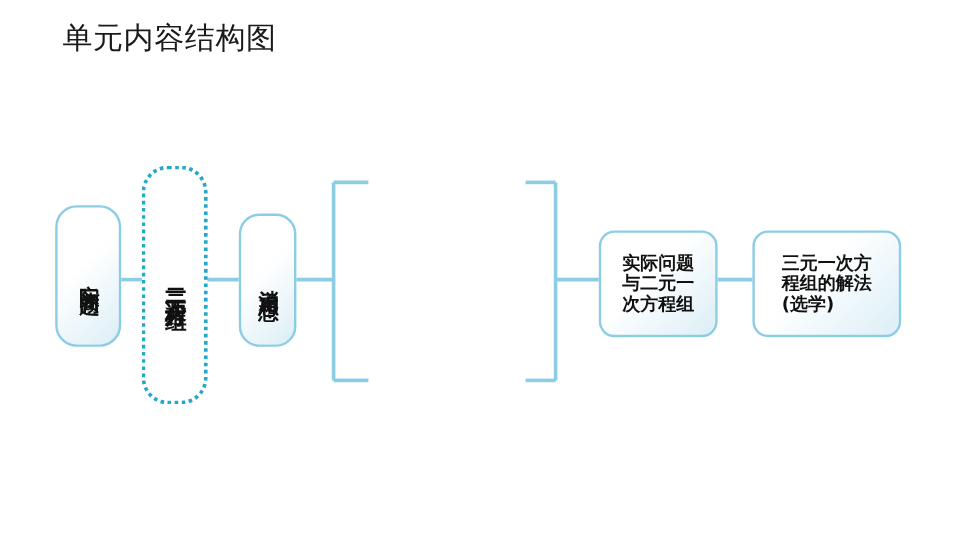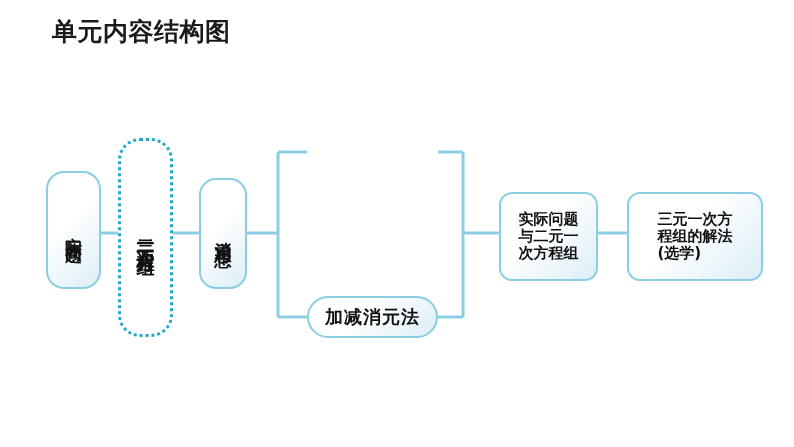--- a/index.html
+++ b/index.html
@@ -19,21 +19,21 @@
     overflow: hidden;
   }
 
   
   #page-title {
     position: absolute;
     left: 52px;
     top: 16px;
     font-size: 25px;
     line-height: 32px;
-    font-weight: 700;
+    font-weight: 400;
     color: #1a1a1a;
     letter-spacing: 0.5px;
     white-space: nowrap;
   }
 
   
   #connector-layer {
     position: absolute;
     left: 0;
     top: 0;
@@ -78,21 +78,21 @@
     letter-spacing: 0px;
   }
 
   
   #node-shijiwenti        { left: 46px;  top: 171px; width: 55px;  height: 118px; border-radius: 18px; font-size: 17px; }
   #node-eryuan            { left: 118px; top: 138px; width: 55px;  height: 199px; border-radius: 22px; font-size: 18px; }
   #node-xiaoyuan          { left: 199px; top: 178px; width: 48px;  height: 111px; border-radius: 17px; font-size: 17px; }
   #node-dairu             { left: 307px; top: 131px; width: 131px; height: 42px;  border-radius: 21px; font-size: 18px; }
   #node-jiajian           { left: 307px; top: 296px; width: 131px; height: 42px;  border-radius: 21px; font-size: 18px; }
   #node-shijiyueryuan     { left: 499px; top: 192px; width: 99px;  height: 89px;  border-radius: 13px; font-size: 15px; }
-  #node-sanyuan           { left: 627px; top: 192px; width: 136px; height: 89px;  border-radius: 13px; font-size: 15px; }
+  #node-sanyuan           { left: 627px; top: 192px; width: 124px; height: 89px;  border-radius: 13px; font-size: 15px; }
 
   #node-shijiyueryuan .node-label,
   #node-sanyuan .node-label { padding: 0 3px; }
 </style>
 </head>
 <body>
 
 <div id="page">
 
   <div id="page-title">单元内容结构图</div>
@@ -124,23 +124,20 @@
 
   <div class="node vertical dashed" id="node-eryuan">
     <span class="node-label">二元一次方程组</span>
   </div>
 
   <div class="node vertical" id="node-xiaoyuan">
     <span class="node-label">消元思想</span>
   </div>
 
 
-  <div class="node horizontal" id="node-jiajian">
-    <span class="node-label">加减消元法</span>
-  </div>
 
   <div class="node multiline" id="node-shijiyueryuan">
     <span class="node-label">实际问题
 与二元一
 次方程组</span>
   </div>
 
   <div class="node multiline" id="node-sanyuan">
     <span class="node-label">三元一次方
 程组的解法

